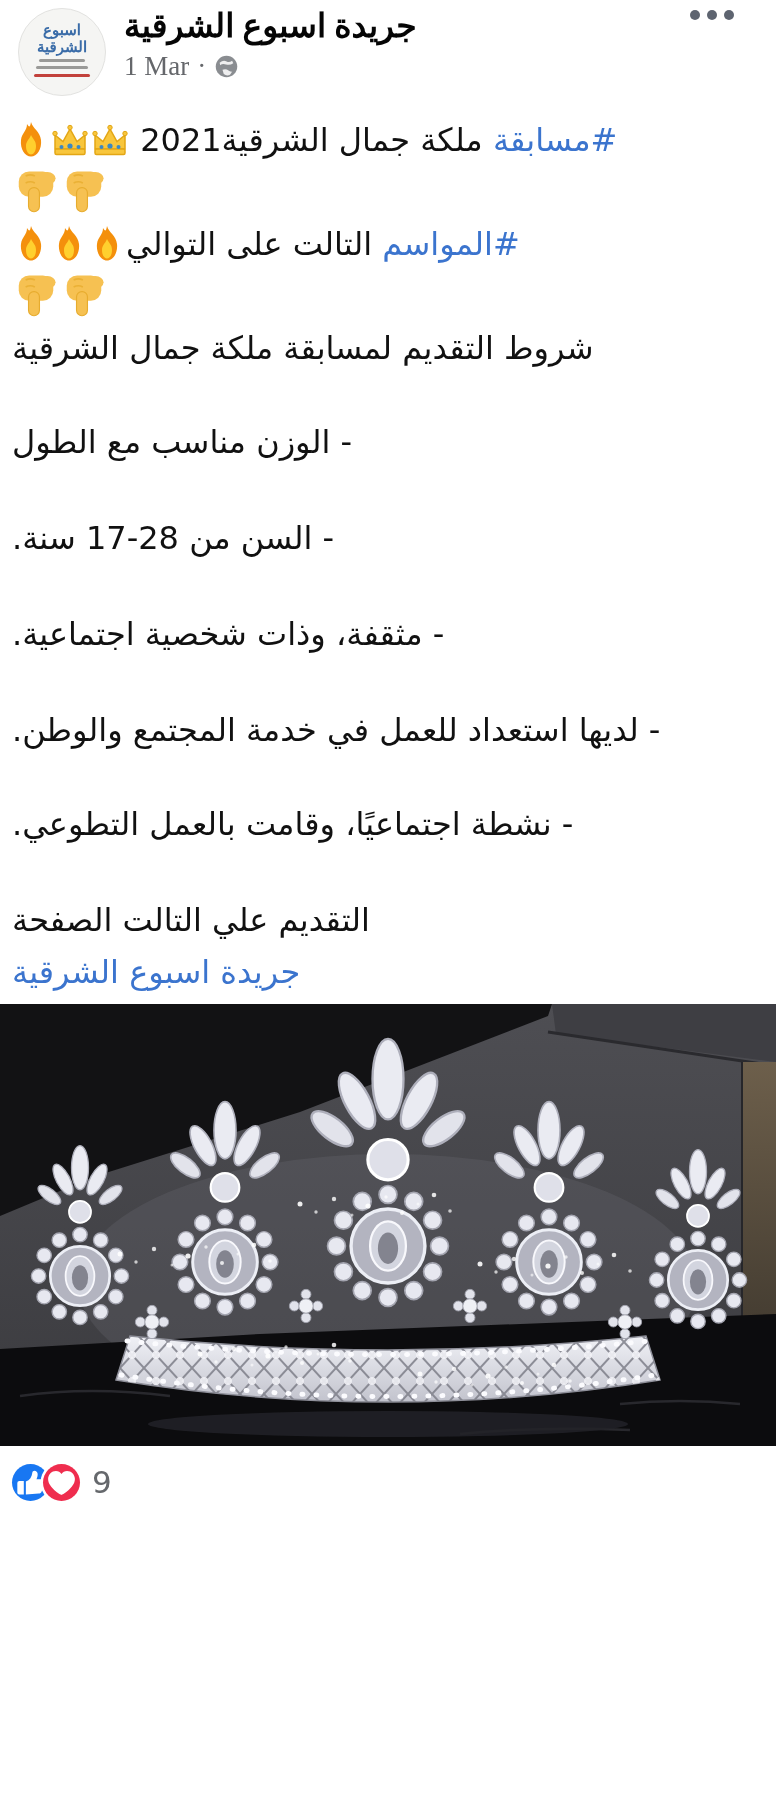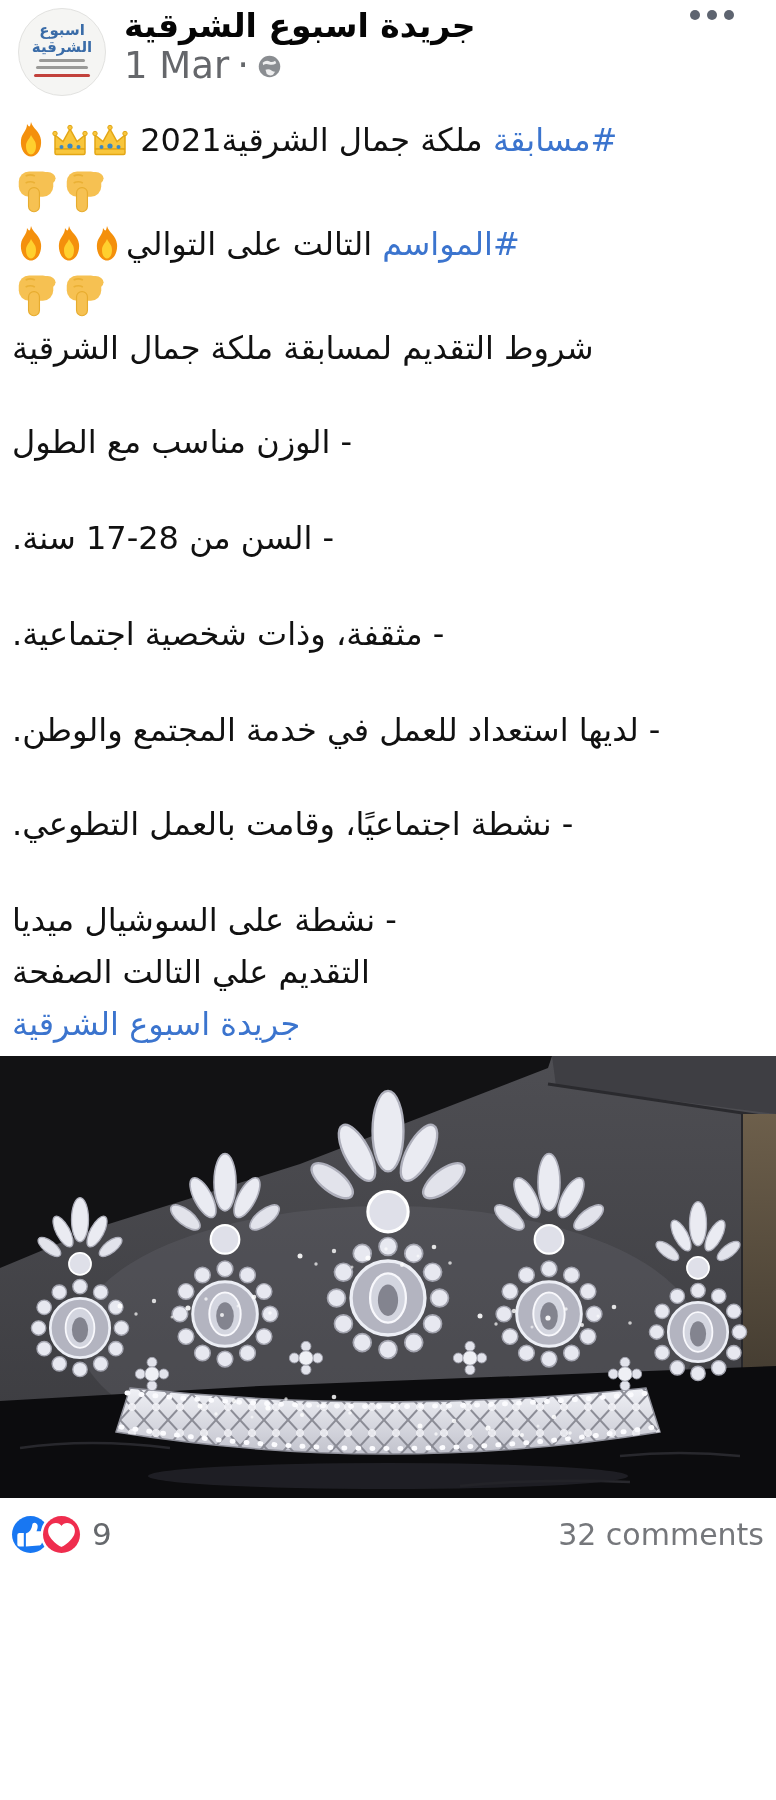--- a/index.html
+++ b/index.html
@@ -2,36 +2,36 @@
 <html lang="ar"><head>
 <meta charset="utf-8">
 <style>
   html,body{margin:0;padding:0;}
   body{
     width:776px;height:1800px;overflow:hidden;background:#ffffff;
     font-family:"DejaVu Sans","Liberation Sans",sans-serif;
     color:#0f1013;
   }
   
-  .header{position:relative;height:98px;}
+  .header{position:relative;height:98px;font-family:Liberation Serif, serif;}
   .avatar{
     position:absolute;left:18px;top:8px;width:86px;height:86px;border-radius:50%;
     background:#f5f5f3;border:1px solid #e2e2e0;overflow:hidden;text-align:center;
   }
   .avatar .logo-txt{
     display:block;margin-top:13px;font-size:15px;font-weight:bold;color:#3a6ca8;
     direction:rtl;line-height:17px;
   }
   .avatar .bar{height:3px;background:#9a9a98;border-radius:2px;margin:3px auto 0;}
   .avatar .bar.b1{width:46px;}
   .avatar .bar.b2{width:52px;margin-top:4px;}
   .avatar .bar.red{width:56px;background:#c2413b;margin-top:5px;}
   .head-text{padding:6px 0 0 124px;}
   .page-name{font-size:33px;font-weight:bold;color:#050505;line-height:40px;direction:rtl;display:inline-block;}
-  .meta-row{margin-top:5px;display:flex;align-items:center;color:#65676B;font-size:37px;line-height:30px;gap:8px;}
+  .meta-row{margin-top:5px;display:flex;align-items:center;color:#65676B;font-size:27px;line-height:30px;gap:8px;}
   .menu-dots{position:absolute;right:42px;top:10px;display:flex;gap:7px;cursor:pointer;}
   .menu-dots i{width:10px;height:10px;border-radius:50%;background:#5E6470;display:block;}
   
   .post-text{
     padding:16px 12px 0;direction:rtl;text-align:left;
     font-size:32px;line-height:52px;overflow:hidden;color:#111;
   }
   .pblock{margin:0 0 44px;}
   .pblock.intro{margin-bottom:42px;}
   .pblock.long{margin-bottom:36px;}
@@ -164,21 +164,20 @@
       <div class="pline">- مثقفة، وذات شخصية اجتماعية.</div>
     </div>
   <div class="pblock b5">
       <div class="pline">- لديها استعداد للعمل في خدمة المجتمع والوطن.</div>
     </div>
   <div class="pblock">
       <div class="pline">- نشطة اجتماعيًا، وقامت بالعمل التطوعي.</div>
     </div>
 
   <div class="pblock end">
-    <div class="pline">- نشطة على السوشيال ميديا</div>
     <div class="pline">التقديم علي التالت الصفحة</div>
     <div class="pline"><span class="page-link">جريدة اسبوع الشرقية</span></div>
   </div>
 </div>
 
 <svg class="photo" viewBox="0 0 776 442" preserveAspectRatio="none">
   <defs>
     <linearGradient id="bgGrad" x1="0" y1="0" x2="0" y2="1">
       <stop offset="0" stop-color="#4e4e53"></stop>
         <stop offset="1" stop-color="#3a3a3e"></stop>
@@ -286,14 +285,13 @@
 <div class="footer">
   <div class="react-group">
     <svg class="react-icon like" viewBox="0 0 16 16">
       <path fill="#ffffff" d="M3.2,7.3 h1.9 v5.9 H3.2 a0.9,0.9 0 0 1 -0.9,-0.9 V8.2 a0.9,0.9 0 0 1 0.9,-0.9 Z M6,13.2 V7.6 c1.7,-0.6 2.6,-2 2.8,-3.9 c0.05,-0.45 0.42,-0.8 0.88,-0.8 c0.78,0 1.42,0.64 1.42,1.42 c0,0.86 -0.18,1.64 -0.52,2.27 h2.14 c0.7,0 1.28,0.57 1.28,1.28 c0,0.12 -0.02,0.25 -0.05,0.37 l-1.08,3.5 c-0.18,0.6 -0.74,1.02 -1.37,1.02 Z"></path>
     </svg>
     <svg class="react-icon love" viewBox="0 0 16 16">
       <path fill="#ffffff" d="M8,13.4 C7.7,13.4 2.2,10.2 2.2,6.5 C2.2,4.5 3.8,3 5.6,3 C6.6,3 7.5,3.5 8,4.3 C8.5,3.5 9.4,3 10.4,3 C12.2,3 13.8,4.5 13.8,6.5 C13.8,10.2 8.3,13.4 8,13.4 Z"></path>
     </svg>
     <span class="react-count">9</span>
   </div>
-  <span class="comments">32 comments</span>
 </div>
 
 </body></html>

